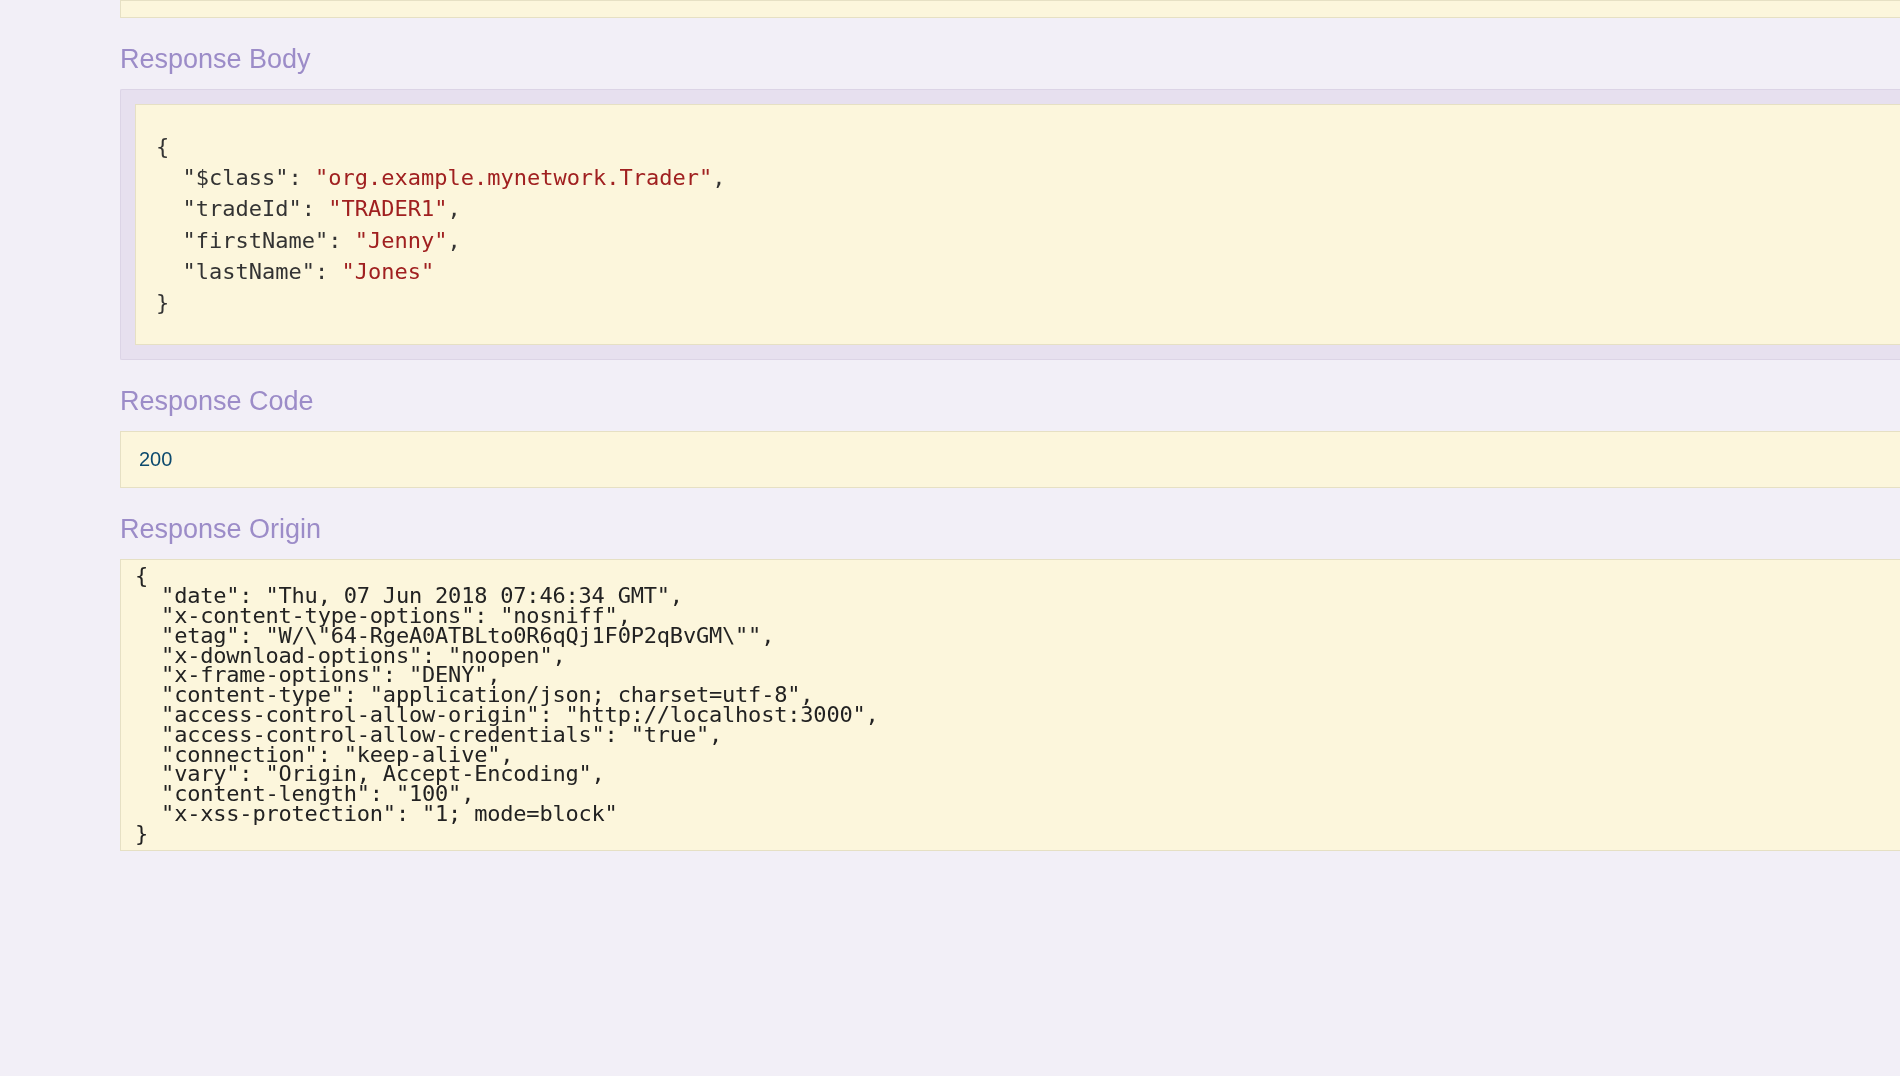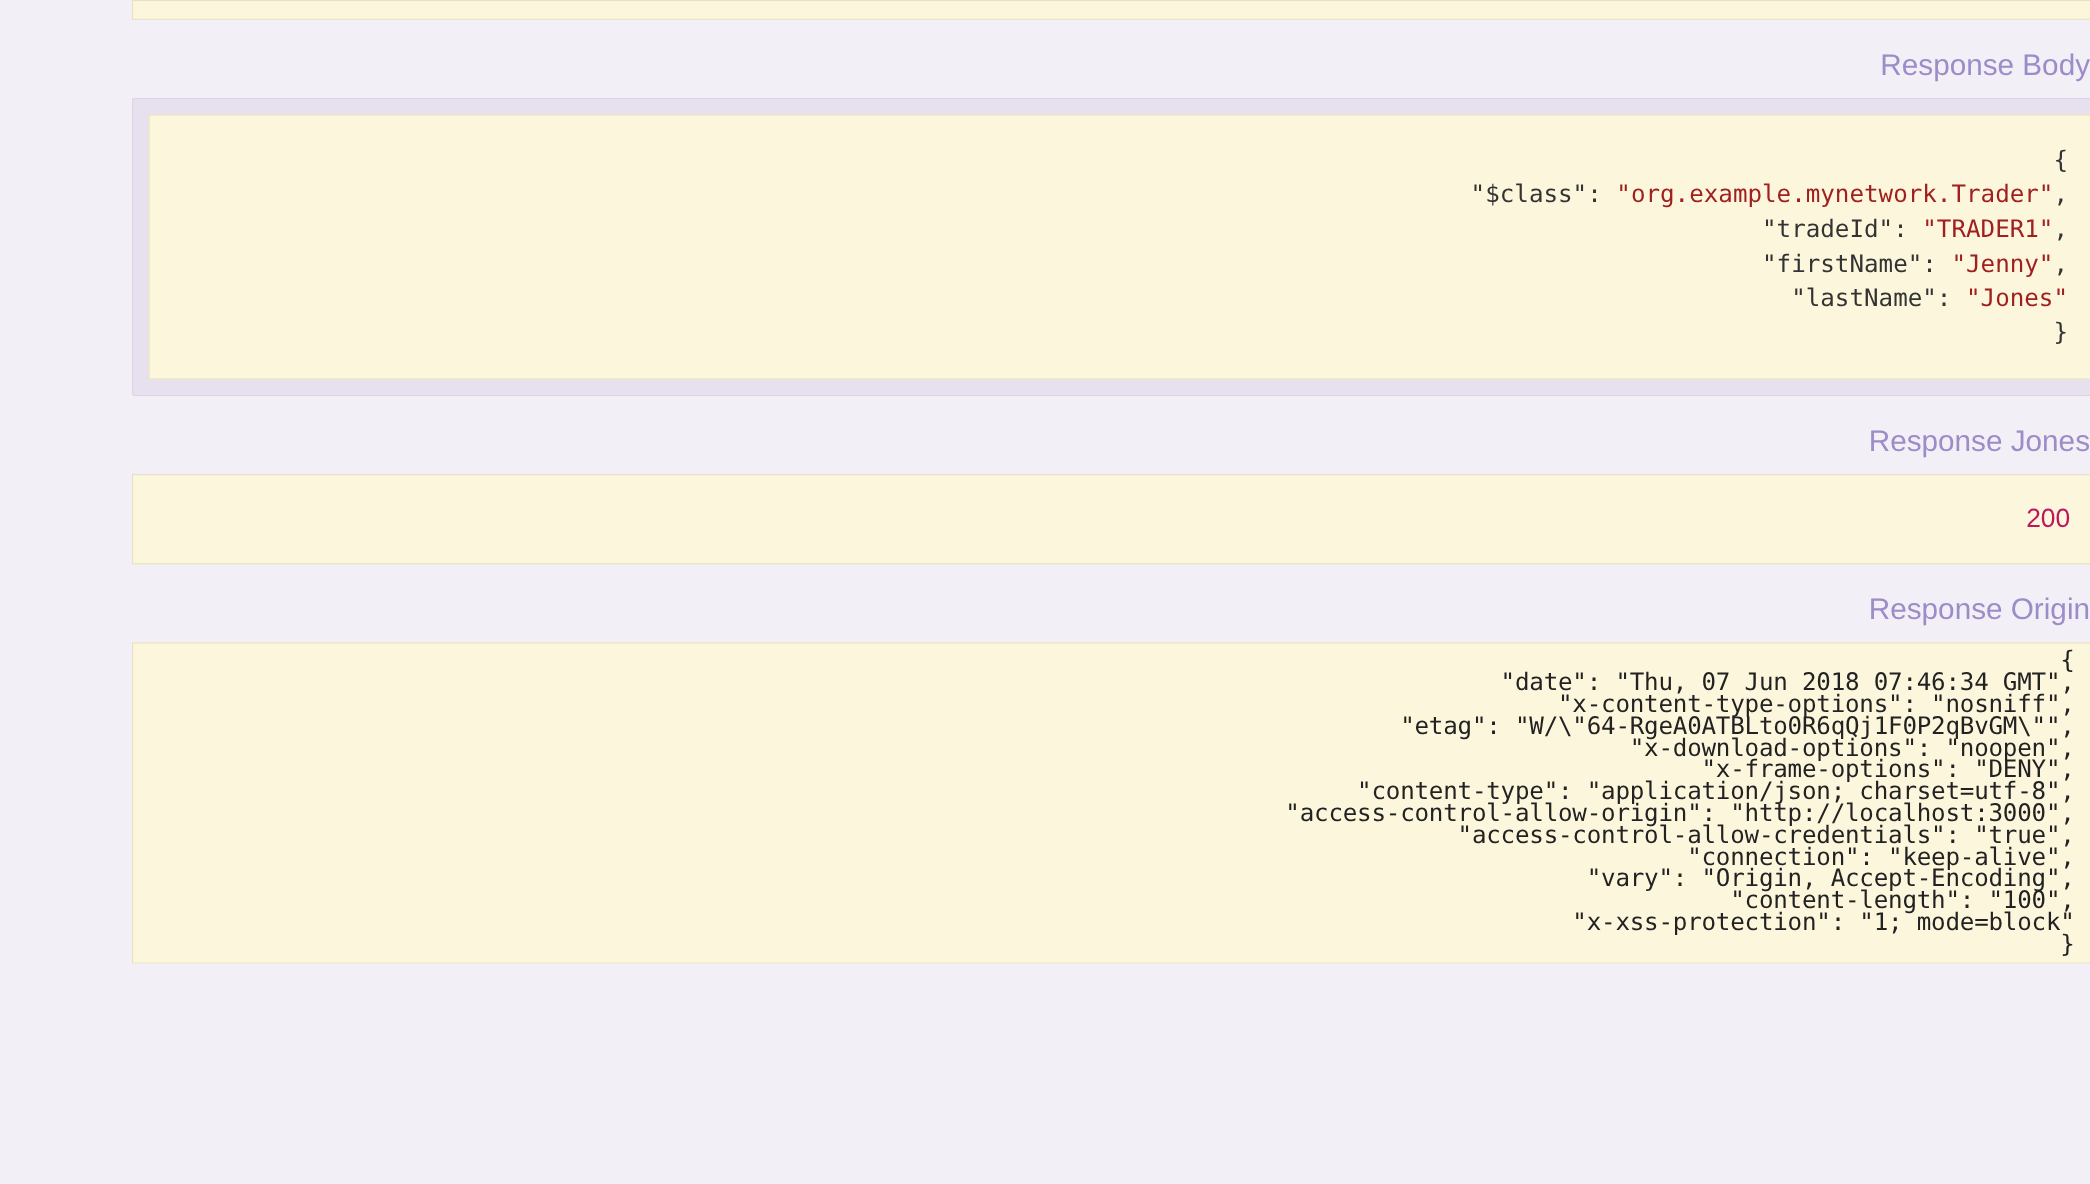--- a/index.html
+++ b/index.html
@@ -1,15 +1,15 @@
 <!DOCTYPE html>
 <html><head>
   <meta charset="utf-8">
   <style>
-    * { box-sizing: border-box; margin: 0; padding: 0; text-align: right; }
+    * { box-sizing: border-box; margin: 0; padding: 0; }
     body {
       background: #f2eff7;
       font-family: "Helvetica Neue", Arial, sans-serif;
       padding-left: 120px;
       padding-top: 0;
       width: 1900px;
     }
     .section-heading {
       color: #9c8cc8;
       font-size: 27px;
@@ -46,24 +46,24 @@
       line-height: 0.9;
       white-space: pre;
       color: #222;
       font-weight: 500;
       letter-spacing: -0.2px;
     }
     .status-block {
       background: #fcf6dc;
       border: 1px solid #e6e0c4;
       border-right: none;
-      padding: 26px 18px;
+      padding: 16px 18px;
       font-family: "Helvetica Neue", Arial, sans-serif;
-      font-size: 24px;
-      color: #be185d;
+      font-size: 20px;
+      color: #0c4a6e;
     }
     .status-wrapper {
       background: #f2eff7;
       margin-bottom: 6px;
     }
     .top-bar {
       background: #fcf6dc;
       border: 1px solid #e6e0c4;
       border-right: none;
       height: 18px;
@@ -82,21 +82,21 @@
 
 <div class="code-block-wrapper">
   <pre class="code-block" id="response-body-pre"><span class="json-punc">{</span>
   <span class="json-key">"$class"</span><span class="json-punc">: </span><span class="json-str">"org.example.mynetwork.Trader"</span><span class="json-punc">,</span>
   <span class="json-key">"tradeId"</span><span class="json-punc">: </span><span class="json-str">"TRADER1"</span><span class="json-punc">,</span>
   <span class="json-key">"firstName"</span><span class="json-punc">: </span><span class="json-str">"Jenny"</span><span class="json-punc">,</span>
   <span class="json-key">"lastName"</span><span class="json-punc">: </span><span class="json-str">"Jones"</span><span class="json-punc"></span>
 <span class="json-punc">}</span></pre>
 </div>
 
-<h4 class="section-heading">Response Jones</h4>
+<h4 class="section-heading">Response Code</h4>
 
 <div class="status-wrapper">
   <div class="status-block">200</div>
 </div>
 
 <h4 class="section-heading">Response Origin</h4>
 
 <div>
   <pre class="code-block-tight" id="response-headers-pre">{
   "date": "Thu, 07 Jun 2018 07:46:34 GMT",

